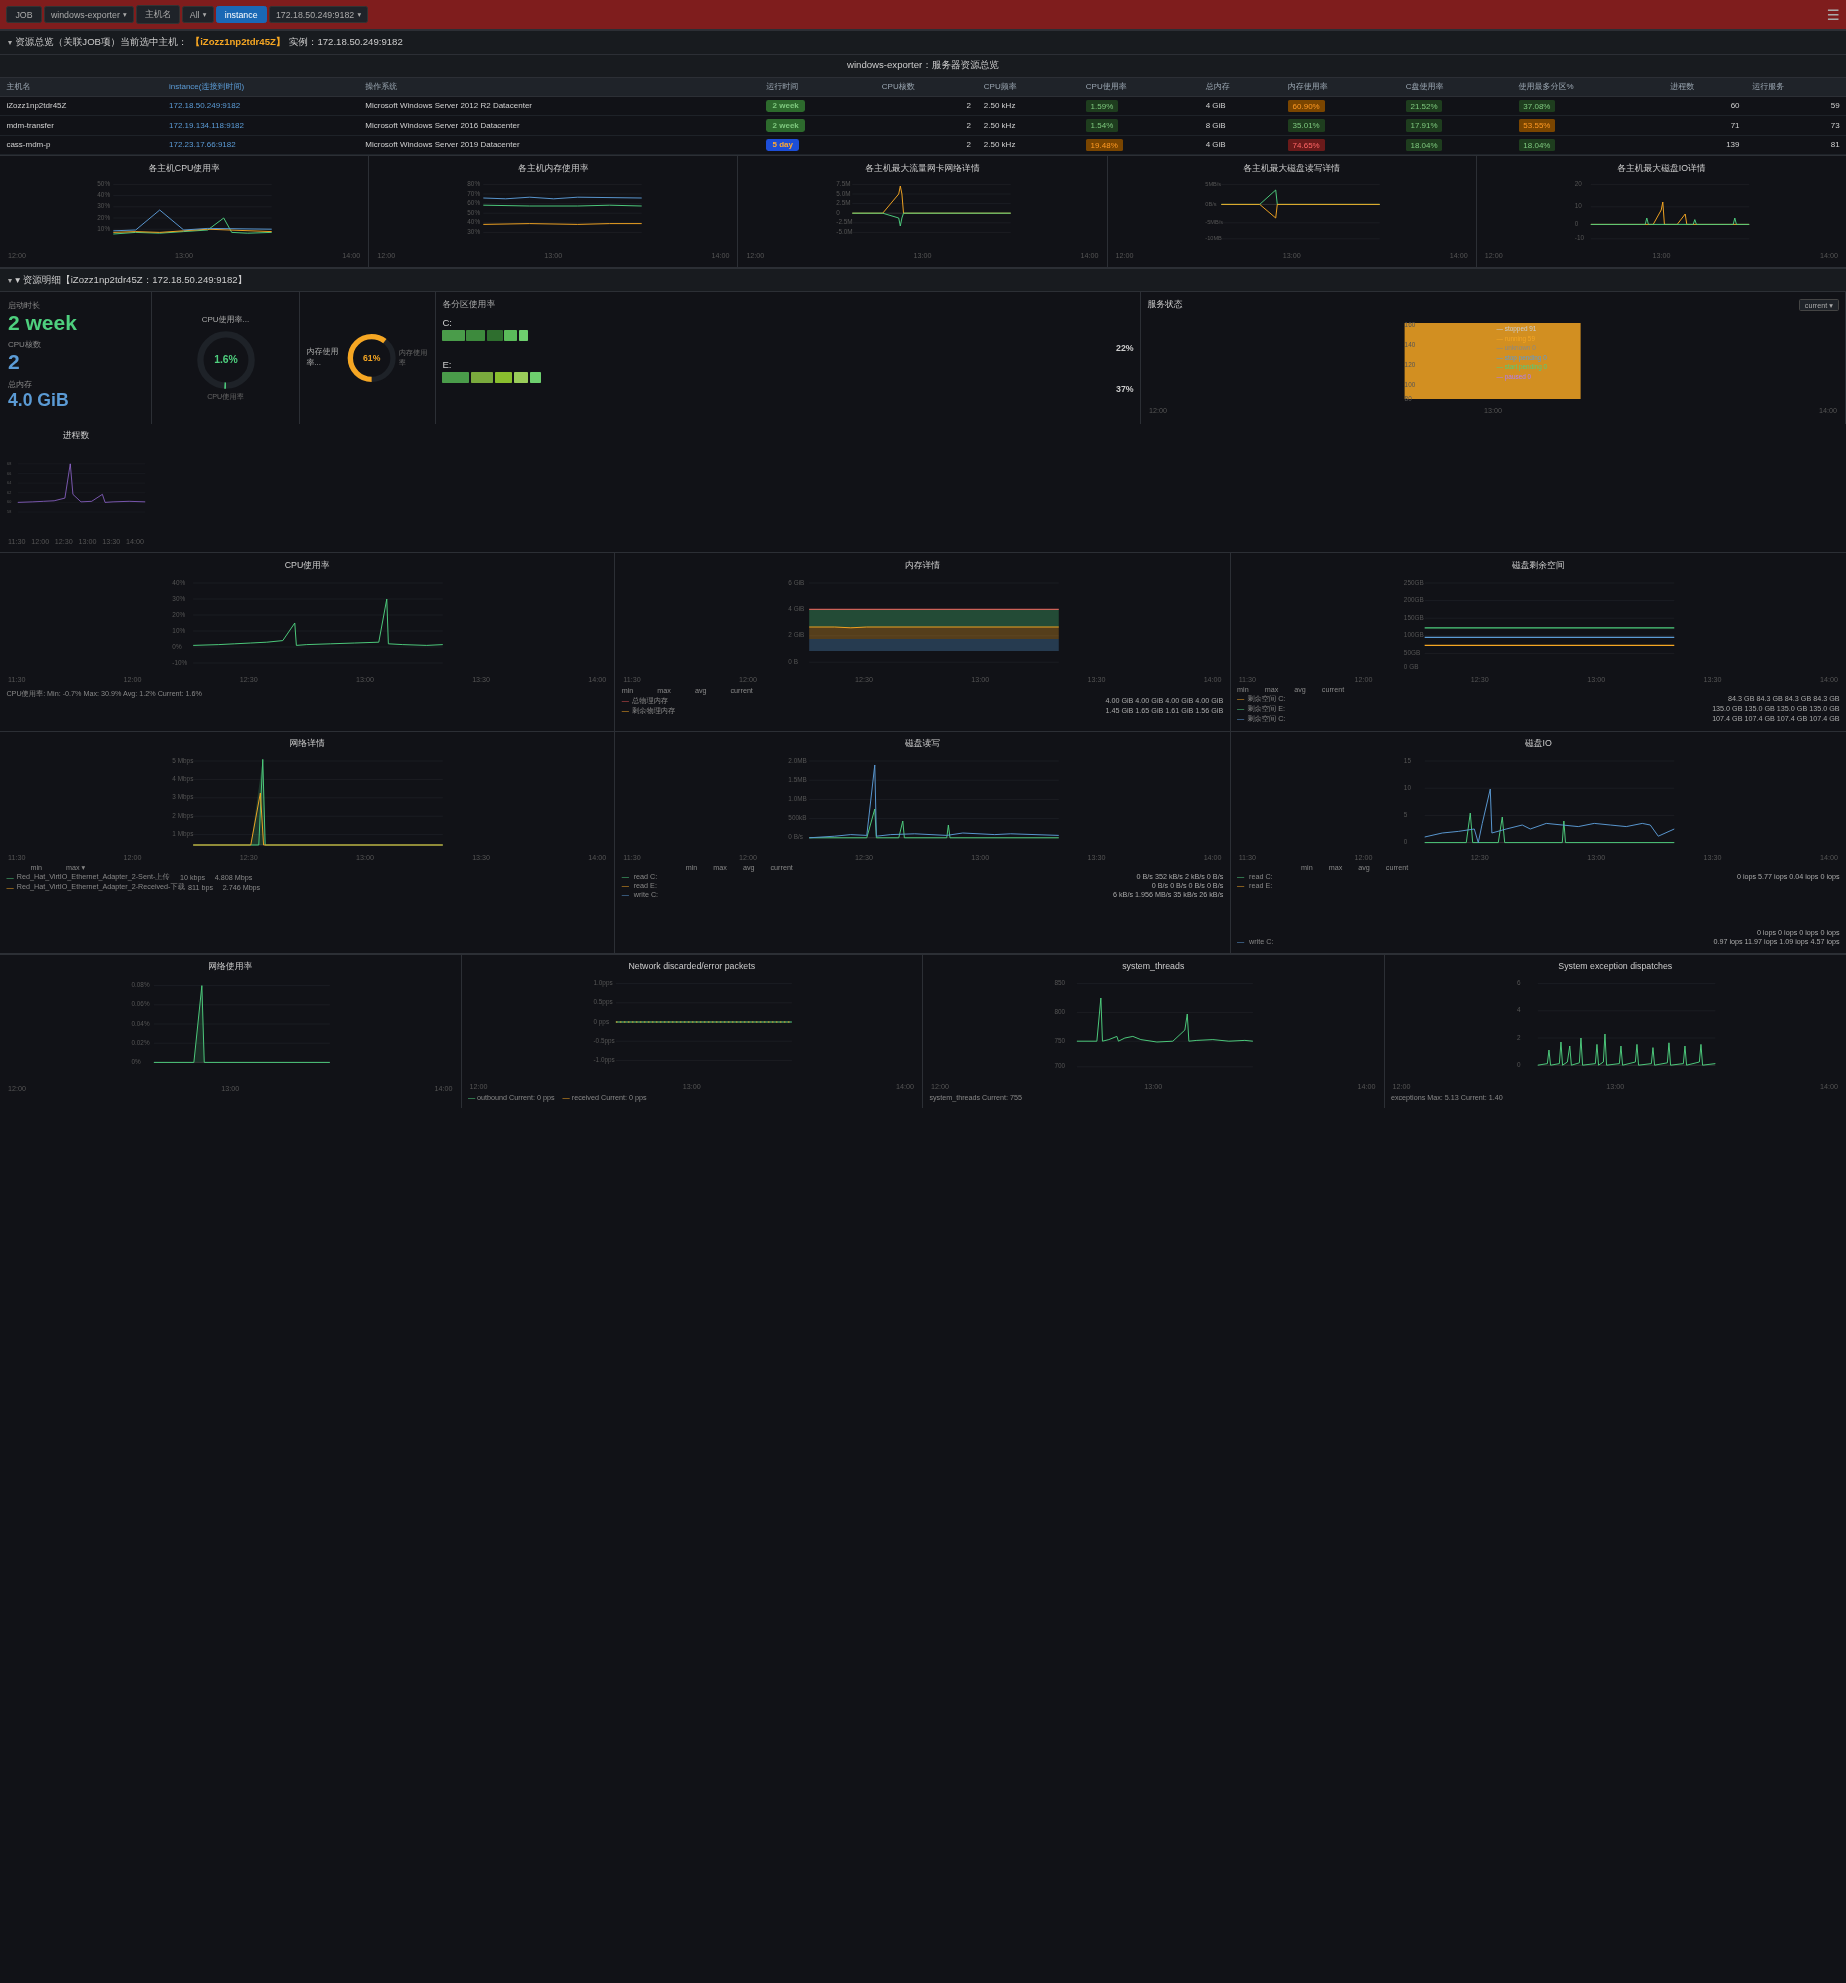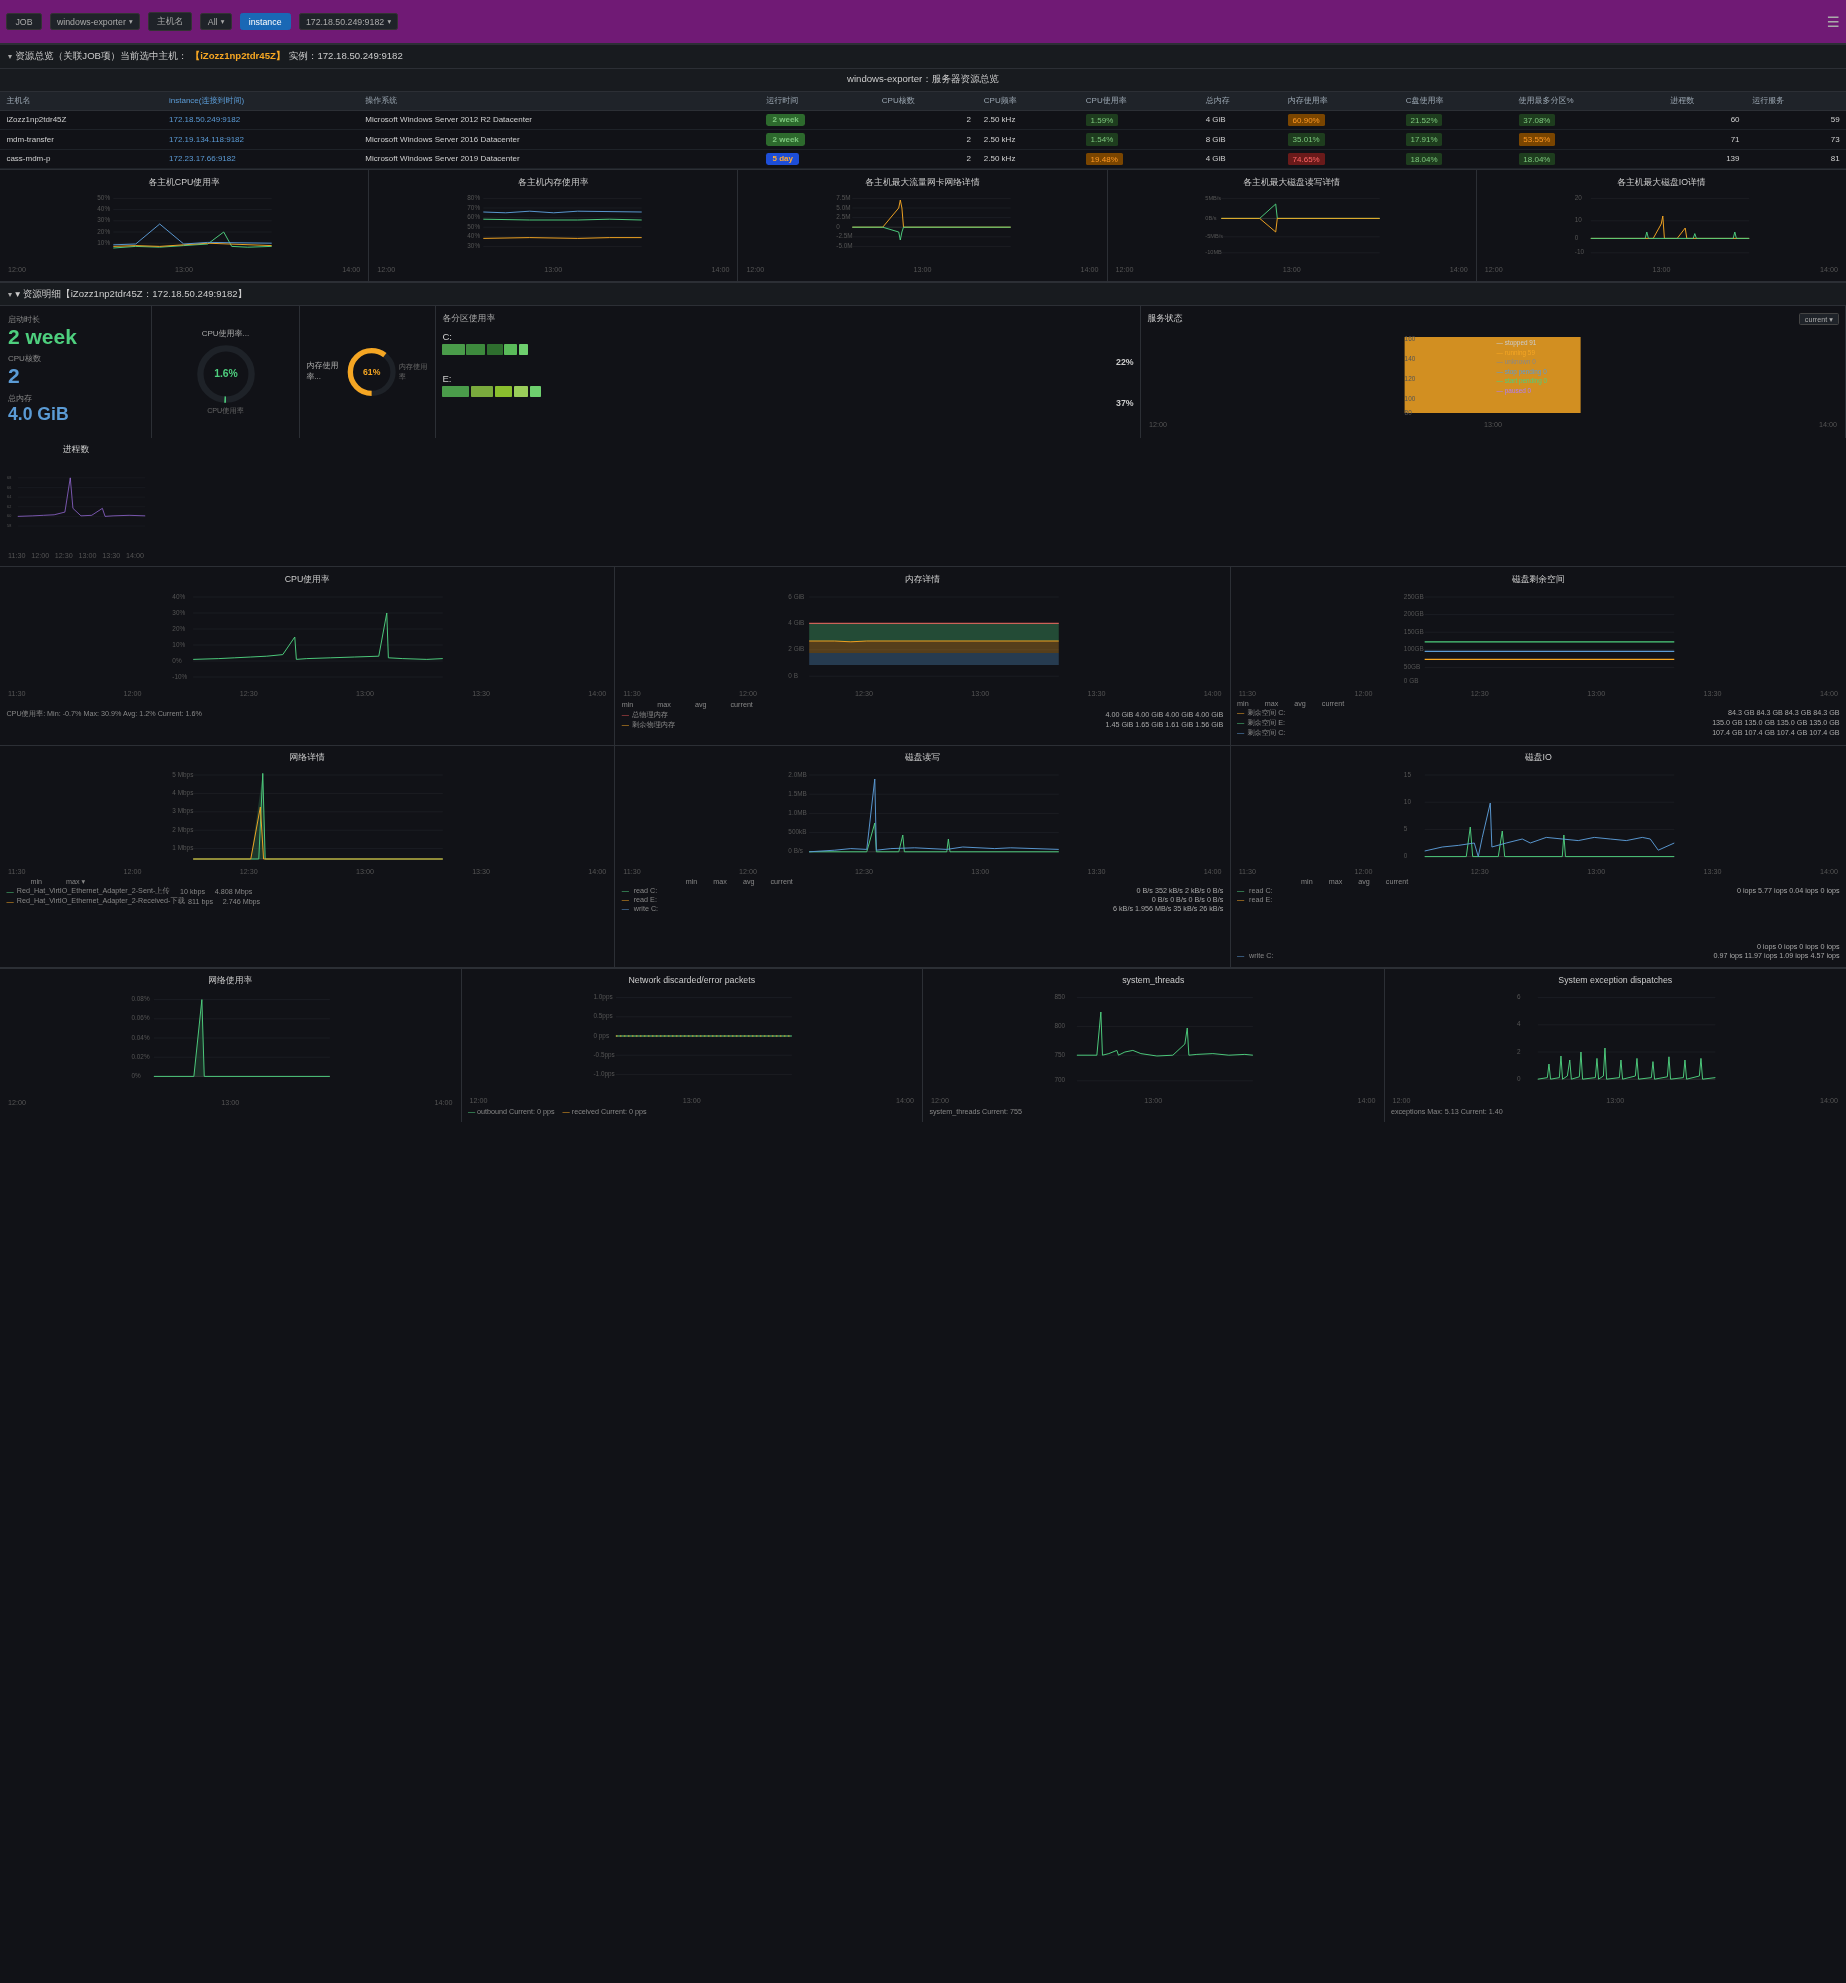--- a/index.html
+++ b/index.html
@@ -1,19 +1,19 @@
 <!DOCTYPE html>
 <html style="font-size:12.8px"><head>
   <meta charset="utf-8">
   <style>
     * { box-sizing: border-box; margin: 0; padding: 0; }
     body { background: #111217; color: #d0d0d0; font-family: 'Helvetica Neue', Arial, sans-serif; font-size: 8.8px; overflow-x: hidden; }
     
     
-    .toolbar { display: flex; align-items: center; background: #701a75; border-bottom: 0.8px solid #2c2f35; padding: 3.2px 6.4px; gap: 8px; height: 44px; }
+    .toolbar { display: flex; align-items: center; background: #7f1d1d; border-bottom: 0.8px solid #2c2f35; padding: 3.2px 6.4px; gap: 2px; height: 30px; }
     .toolbar-btn { background: #1f2329; border: 0.8px solid #333; color: #aaa; padding: 2.4px 8px; border-radius: 2.4px; cursor: pointer; font-size: 8.8px; white-space: nowrap; }
     .toolbar-btn.active { background: #1a68b5; color: #fff; border-color: #1a68b5; }
     .toolbar-dropdown { display: flex; align-items: center; background: #1f2329; border: 0.8px solid #333; color: #aaa; padding: 2.4px 6.4px; border-radius: 2.4px; cursor: pointer; font-size: 8.8px; gap: 3.2px; }
     .toolbar-dropdown::after { content: '▾'; font-size: 7.2px; }
     .toolbar-spacer { flex: 1; }
     .toolbar-menu { color: #aaa; font-size: 14.4px; cursor: pointer; margin-left: 6.4px; }
 
     
     .section-header { background: #181b1f; border-top: 0.8px solid #2c2f35; border-bottom: 0.8px solid #2c2f35; padding: 4.8px 8px; font-size: 9.6px; color: #ccc; display: flex; align-items: center; gap: 3.2px; }
     .section-header .chevron { color: #aaa; font-size: 8px; }
@@ -435,21 +435,21 @@
       <polyline points="28,88 60,87 80,86 100,85 120,84 140,82 155,60 157,88 170,87 200,86 230,85 260,84 270,30 272,86 290,87 320,88 340,87" fill="none" stroke="#4ecf7e" stroke-width="1.2"></polyline>
     </svg>
     <div class="xaxis">
       <span>11:30</span>
         <span>12:00</span>
         <span>12:30</span>
         <span>13:00</span>
         <span>13:30</span>
         <span>14:00</span>
     </div>
-    <div style="font-size:7.2px; color:#888; margin-top:11px;">CPU使用率: Min: -0.7% Max: 30.9% Avg: 1.2% Current: 1.6%</div>
+    <div style="font-size:7.2px; color:#888; margin-top:5px;">CPU使用率: Min: -0.7% Max: 30.9% Avg: 1.2% Current: 1.6%</div>
   </div>
 
   <div style="padding:6.4px; border-right:0.8px solid #2c2f35;">
     <div style="font-size:8.8px; color:#ccc; margin-bottom:3.2px; text-align:center;">内存详情</div>
     <svg width="100%" height="96" viewBox="0 0 340 120" style="font-size:11px">
       <text x="2" y="12" fill="#555" font-size="8">6 GiB</text>
       <text x="2" y="45" fill="#555" font-size="8">4 GiB</text>
       <text x="2" y="78" fill="#555" font-size="8">2 GiB</text>
       <text x="2" y="111" fill="#555" font-size="8">0 B</text>
       <line x1="28" y1="10" x2="340" y2="10" stroke="#2a2d35" stroke-width="0.5"></line>

